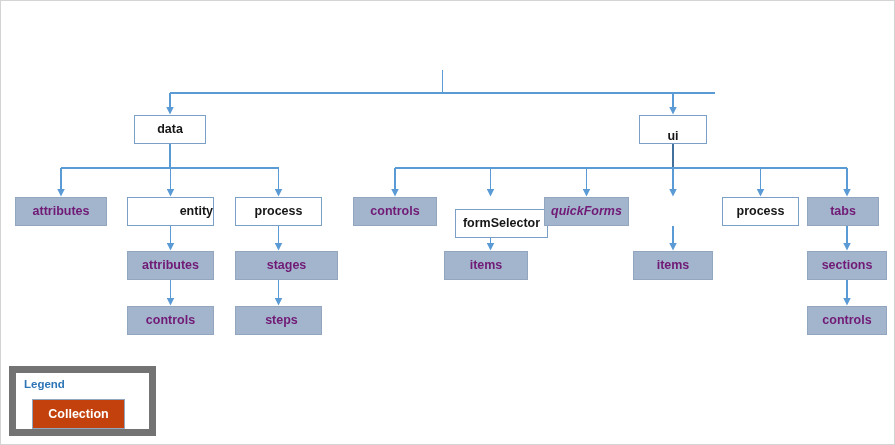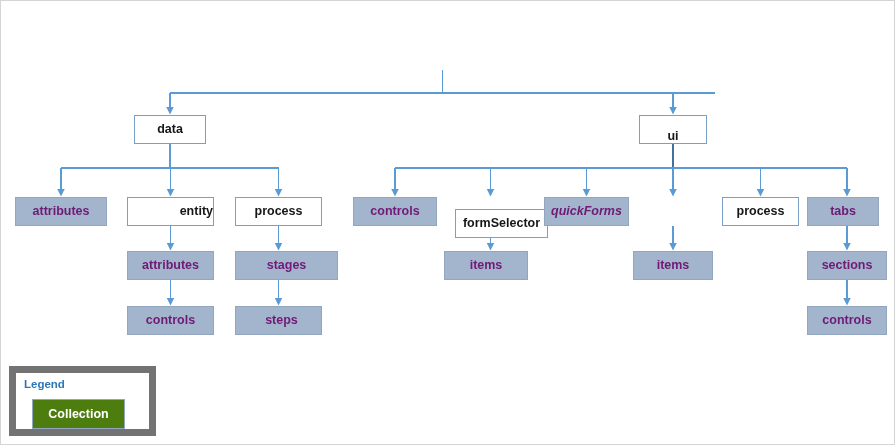--- a/index.html
+++ b/index.html
@@ -82,21 +82,21 @@
     font-weight: bold;
     color: #2e75b6;
   }
   #legend-swatch {
     position: absolute;
     left: 16px;
     top: 26px;
     width: 93px;
     height: 30px;
     box-sizing: border-box;
-    background: #4d7c0f;
+    background: #c2410c;
     border: 1px solid #93a6c0;
     display: flex;
     align-items: center;
     justify-content: center;
     font-size: 12.5px;
     font-weight: bold;
     color: #ffffff;
   }
 </style>
 </head>

